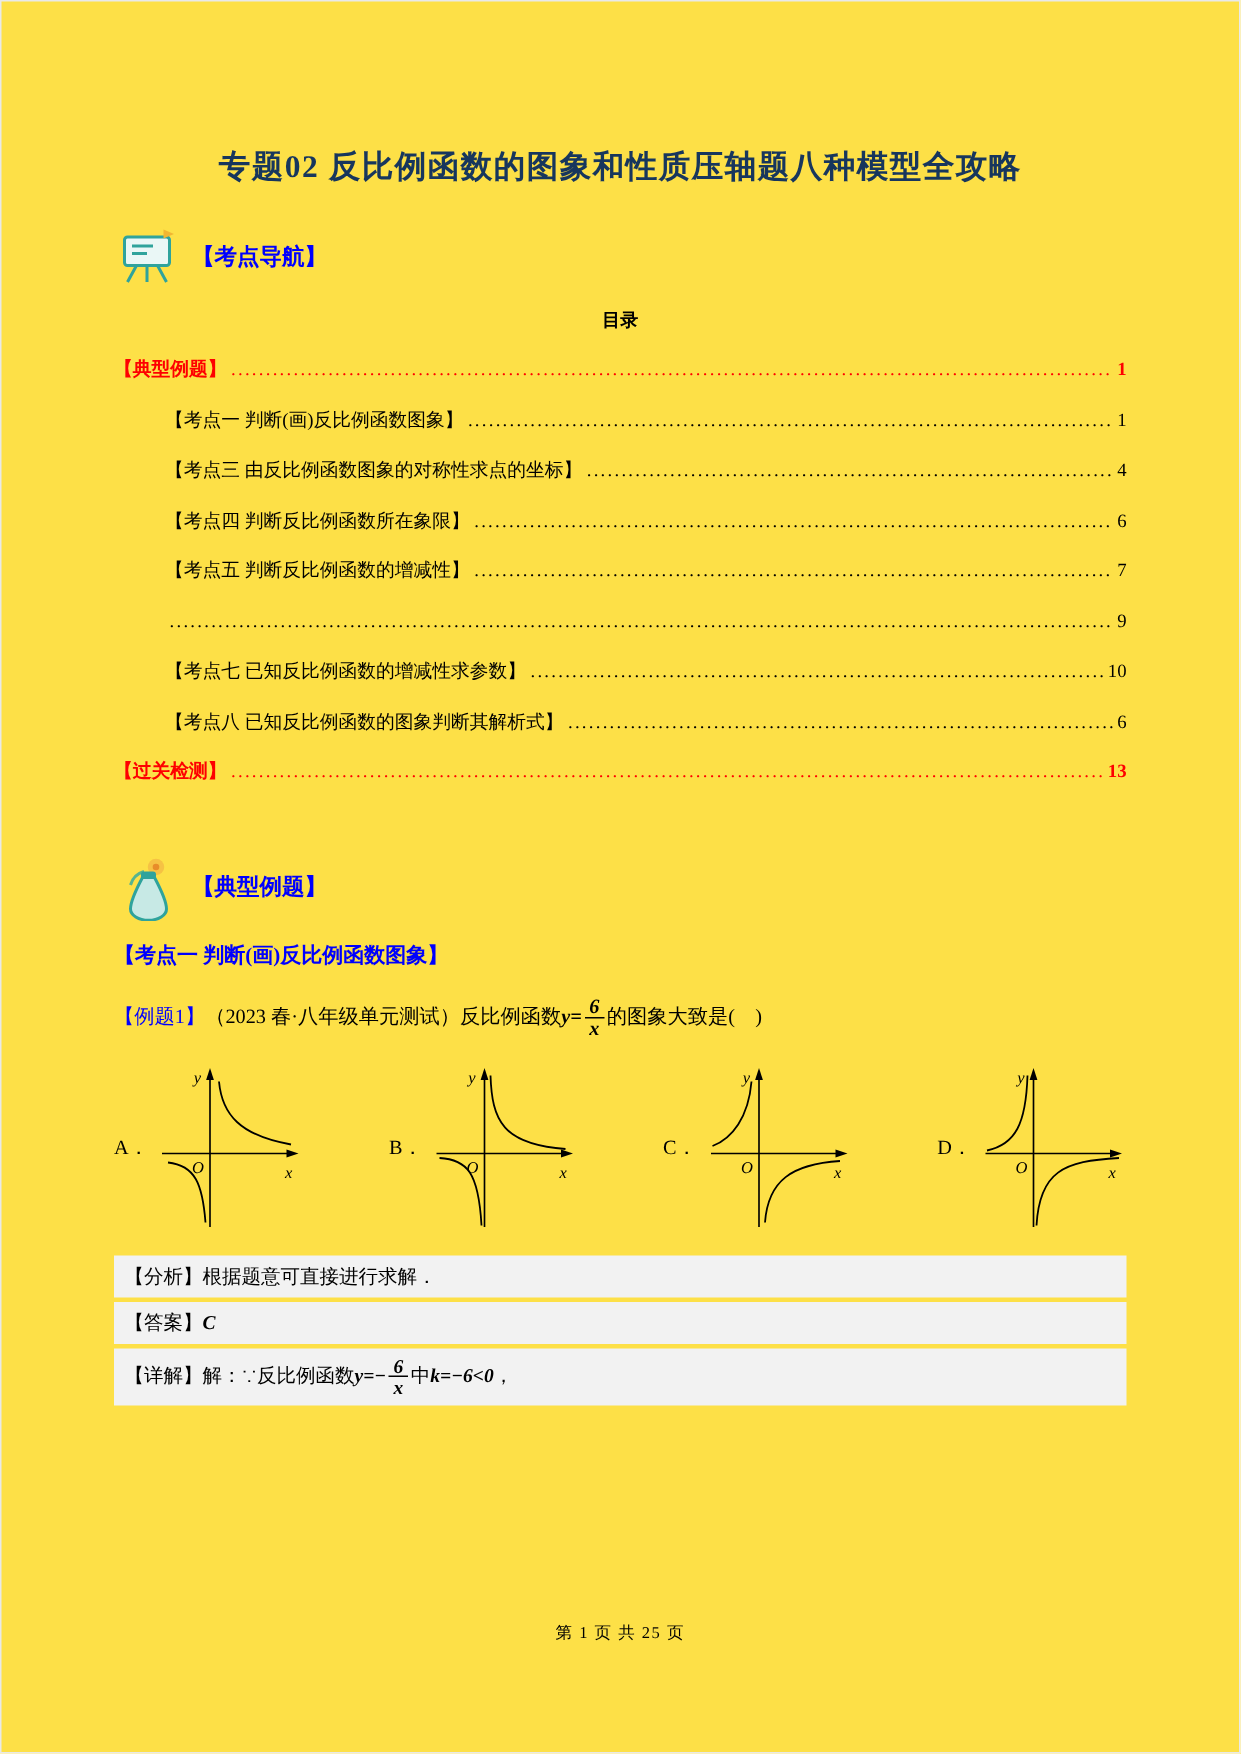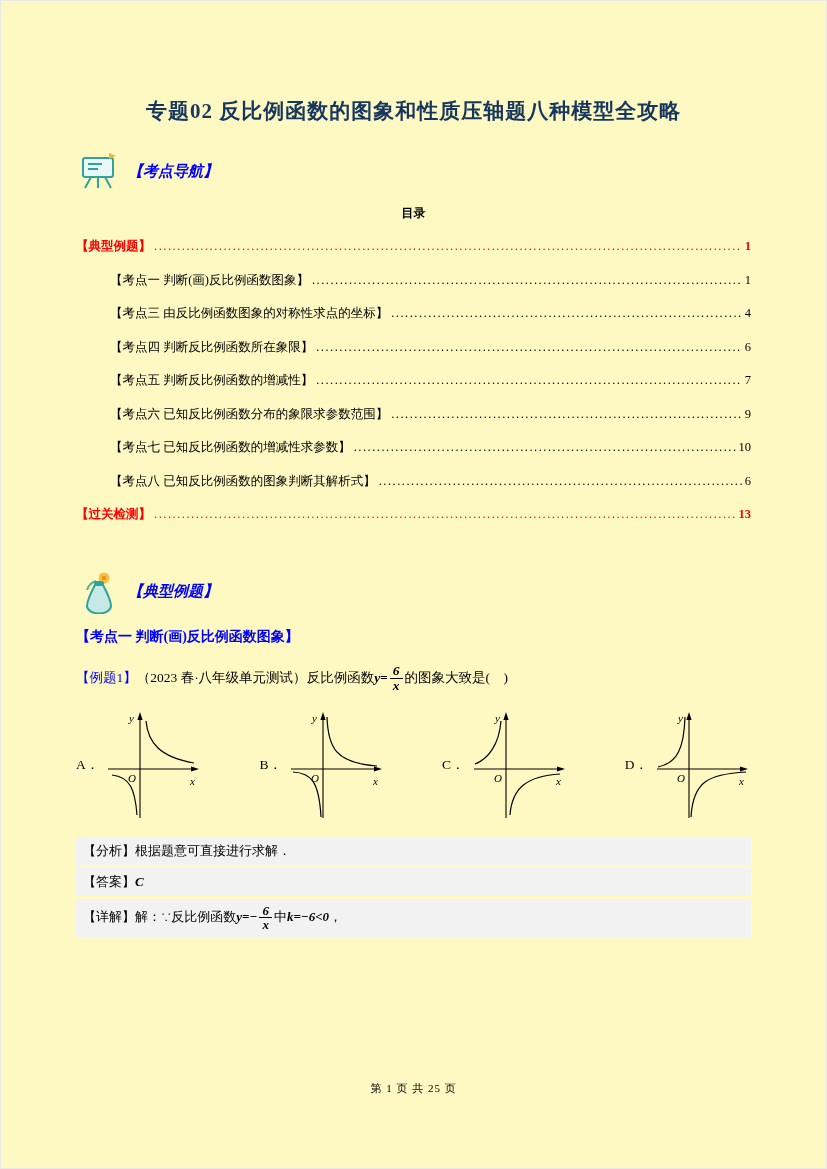--- a/index.html
+++ b/index.html
@@ -1,23 +1,23 @@
 <!DOCTYPE html>
 <html><head>
 <meta charset="utf-8">
 <style>
   html,body{margin:0;padding:0;background:#ffffff;}
   .page{
     position:relative;width:827px;height:1169px;box-sizing:border-box;
-    background:#fef9c3;border:1px solid #e9e9e9;overflow:hidden;
+    background:#fde047;border:1px solid #e9e9e9;overflow:hidden;
     font-family:"Liberation Serif","DejaVu Serif",serif;color:#000;
   }
   .content{padding:0 75px;}
   .title{margin:0;padding-top:96px;text-align:center;font-size:21px;font-weight:bold;color:#17365d;letter-spacing:1px;}
-  .heading-row{display:flex;align-items:center;gap:6px;margin-top:24px;font-style:italic;}
+  .heading-row{display:flex;align-items:center;gap:6px;margin-top:24px;}
   .icon-box{width:46px;height:44px;display:flex;align-items:center;justify-content:center;flex:0 0 auto;}
   .blue-heading{color:#0000fe;font-weight:bold;font-size:15px;}
   .toc-title{margin-top:12px;text-align:center;font-weight:bold;font-size:12px;}
   .toc{margin-top:8px;font-size:12.5px;}
   .toc-row{display:flex;align-items:baseline;height:33.5px;line-height:33.5px;}
   .toc-row.red{color:#fe0000;font-weight:bold;}
   .toc-row.indent{padding-left:34px;}
   .toc-label{white-space:nowrap;}
   .toc-dots{flex:1 1 auto;min-width:0;overflow:hidden;white-space:nowrap;margin:0 3px;}
   .toc-dots::after{content:"........................................................................................................................................................................................................";letter-spacing:1.5px;font-weight:normal;}
@@ -81,21 +81,20 @@
           <span class="toc-label">【考点四 判断反比例函数所在象限】</span>
           <span class="toc-dots"></span>
           <span class="toc-page">6</span>
         </div>
         <div class="toc-row indent">
           <span class="toc-label">【考点五 判断反比例函数的增减性】</span>
           <span class="toc-dots"></span>
           <span class="toc-page">7</span>
         </div>
         <div class="toc-row indent">
-          <span class="toc-label">【考点六 已知反比例函数分布的象限求参数范围】</span>
           <span class="toc-dots"></span>
           <span class="toc-page">9</span>
         </div>
         <div class="toc-row indent">
           <span class="toc-label">【考点七 已知反比例函数的增减性求参数】</span>
           <span class="toc-dots"></span>
           <span class="toc-page">10</span>
         </div>
         <div class="toc-row indent">
           <span class="toc-label">【考点八 已知反比例函数的图象判断其解析式】</span>

